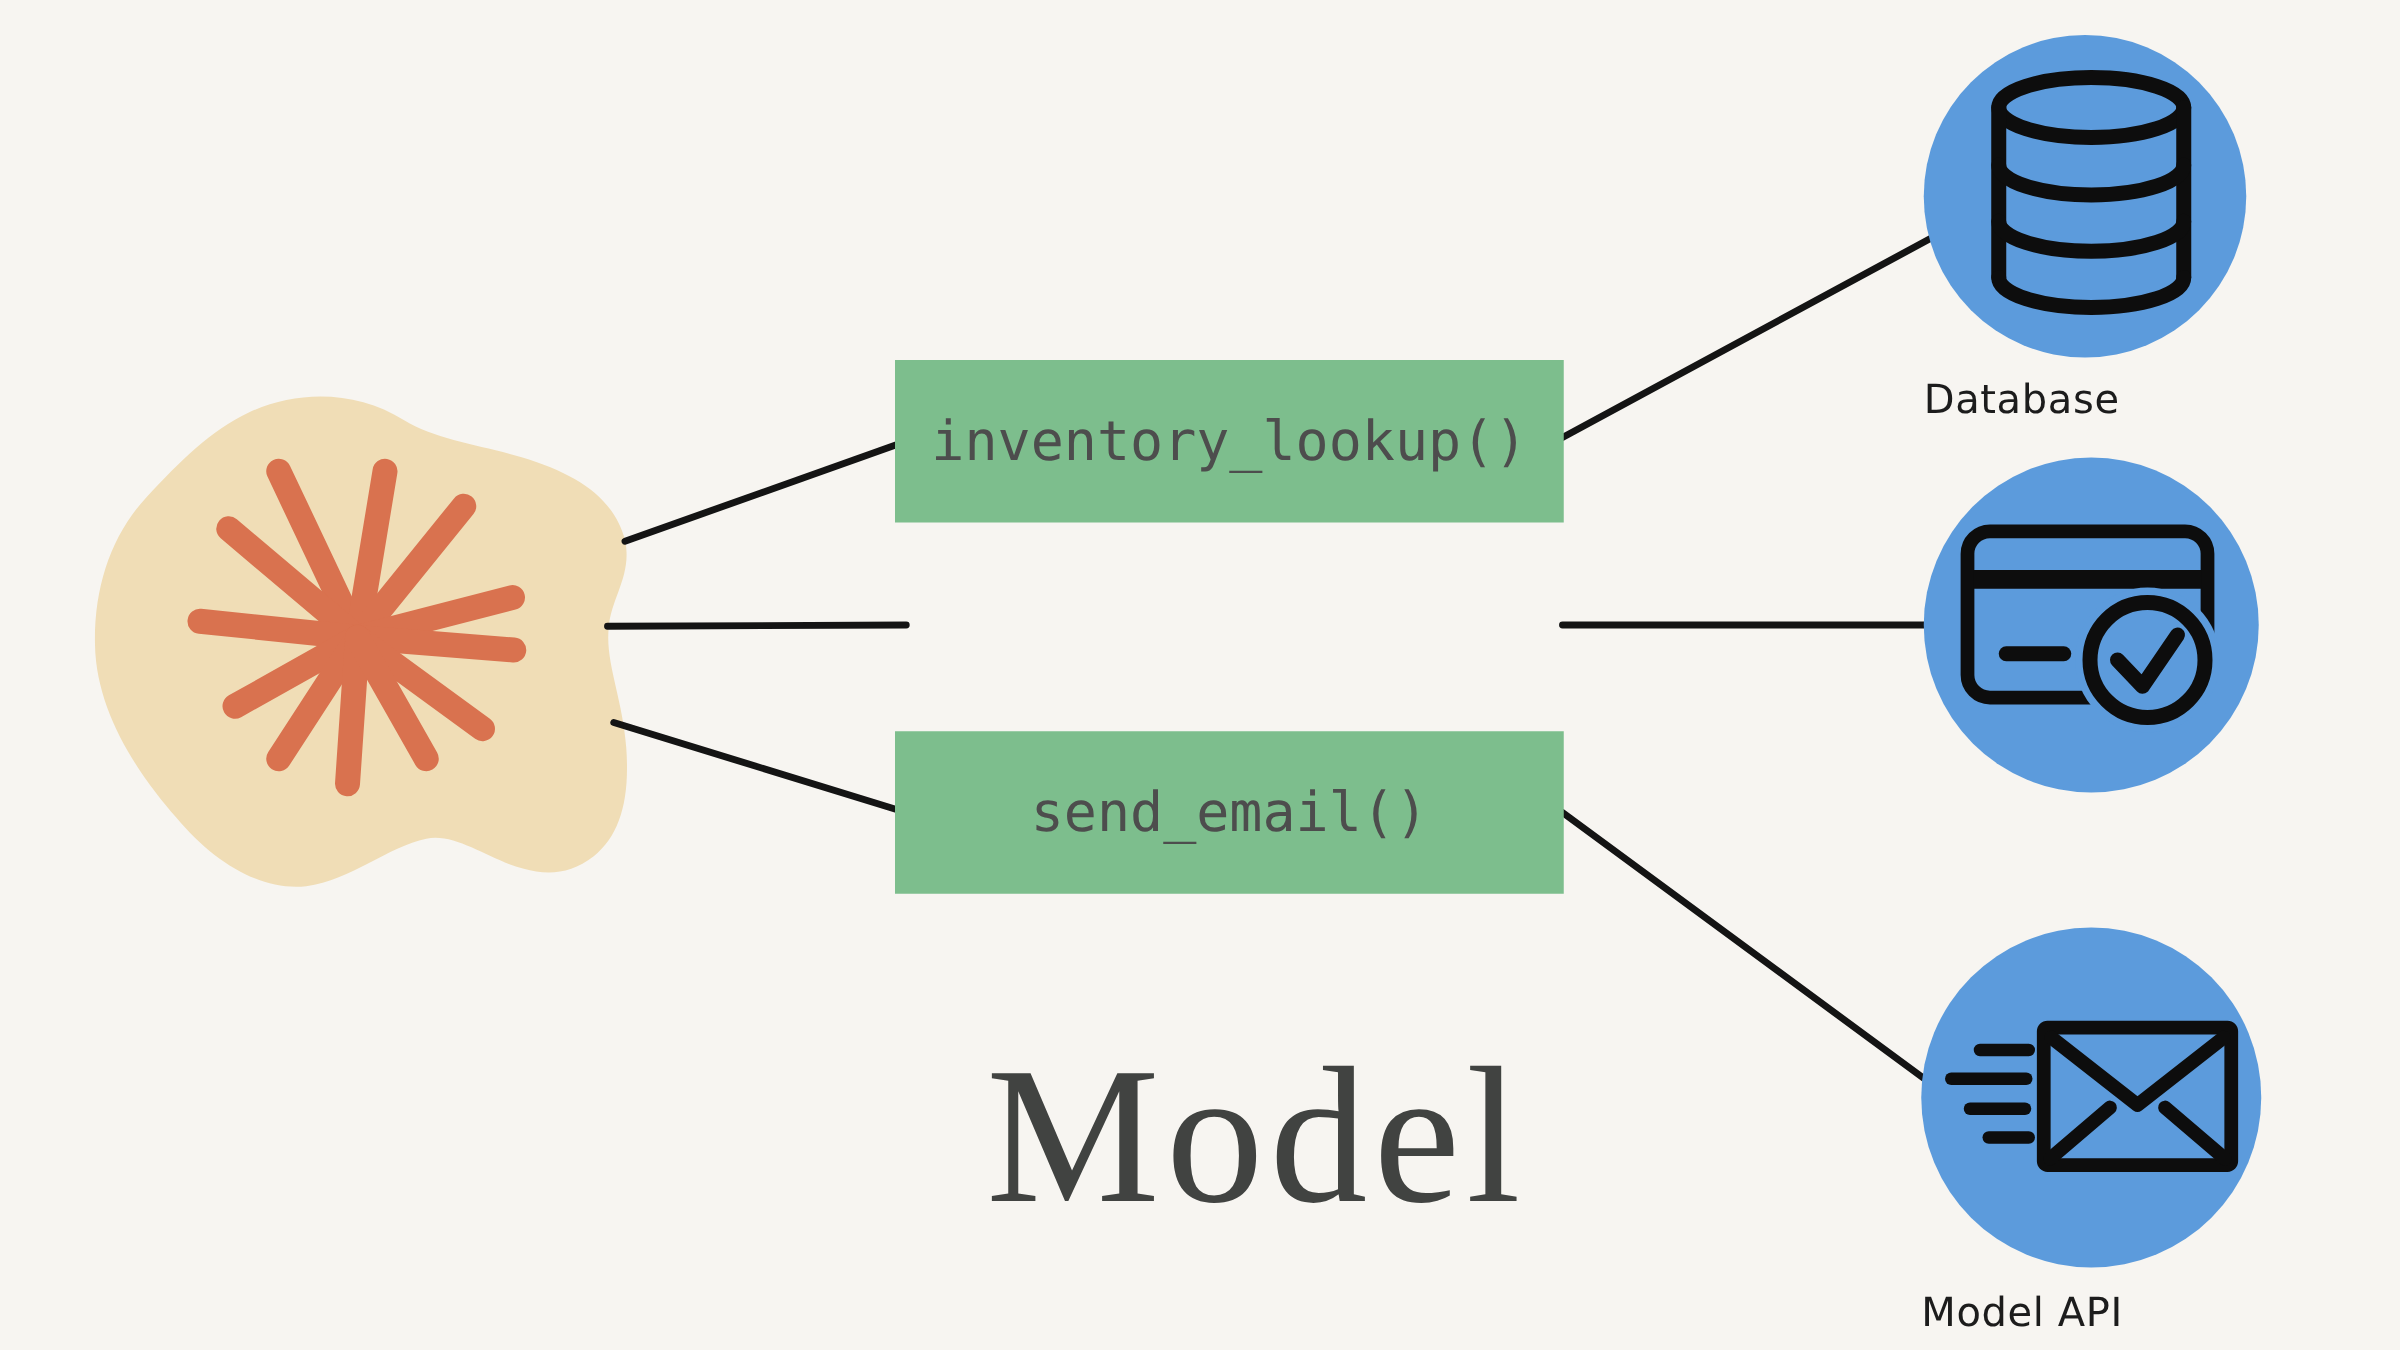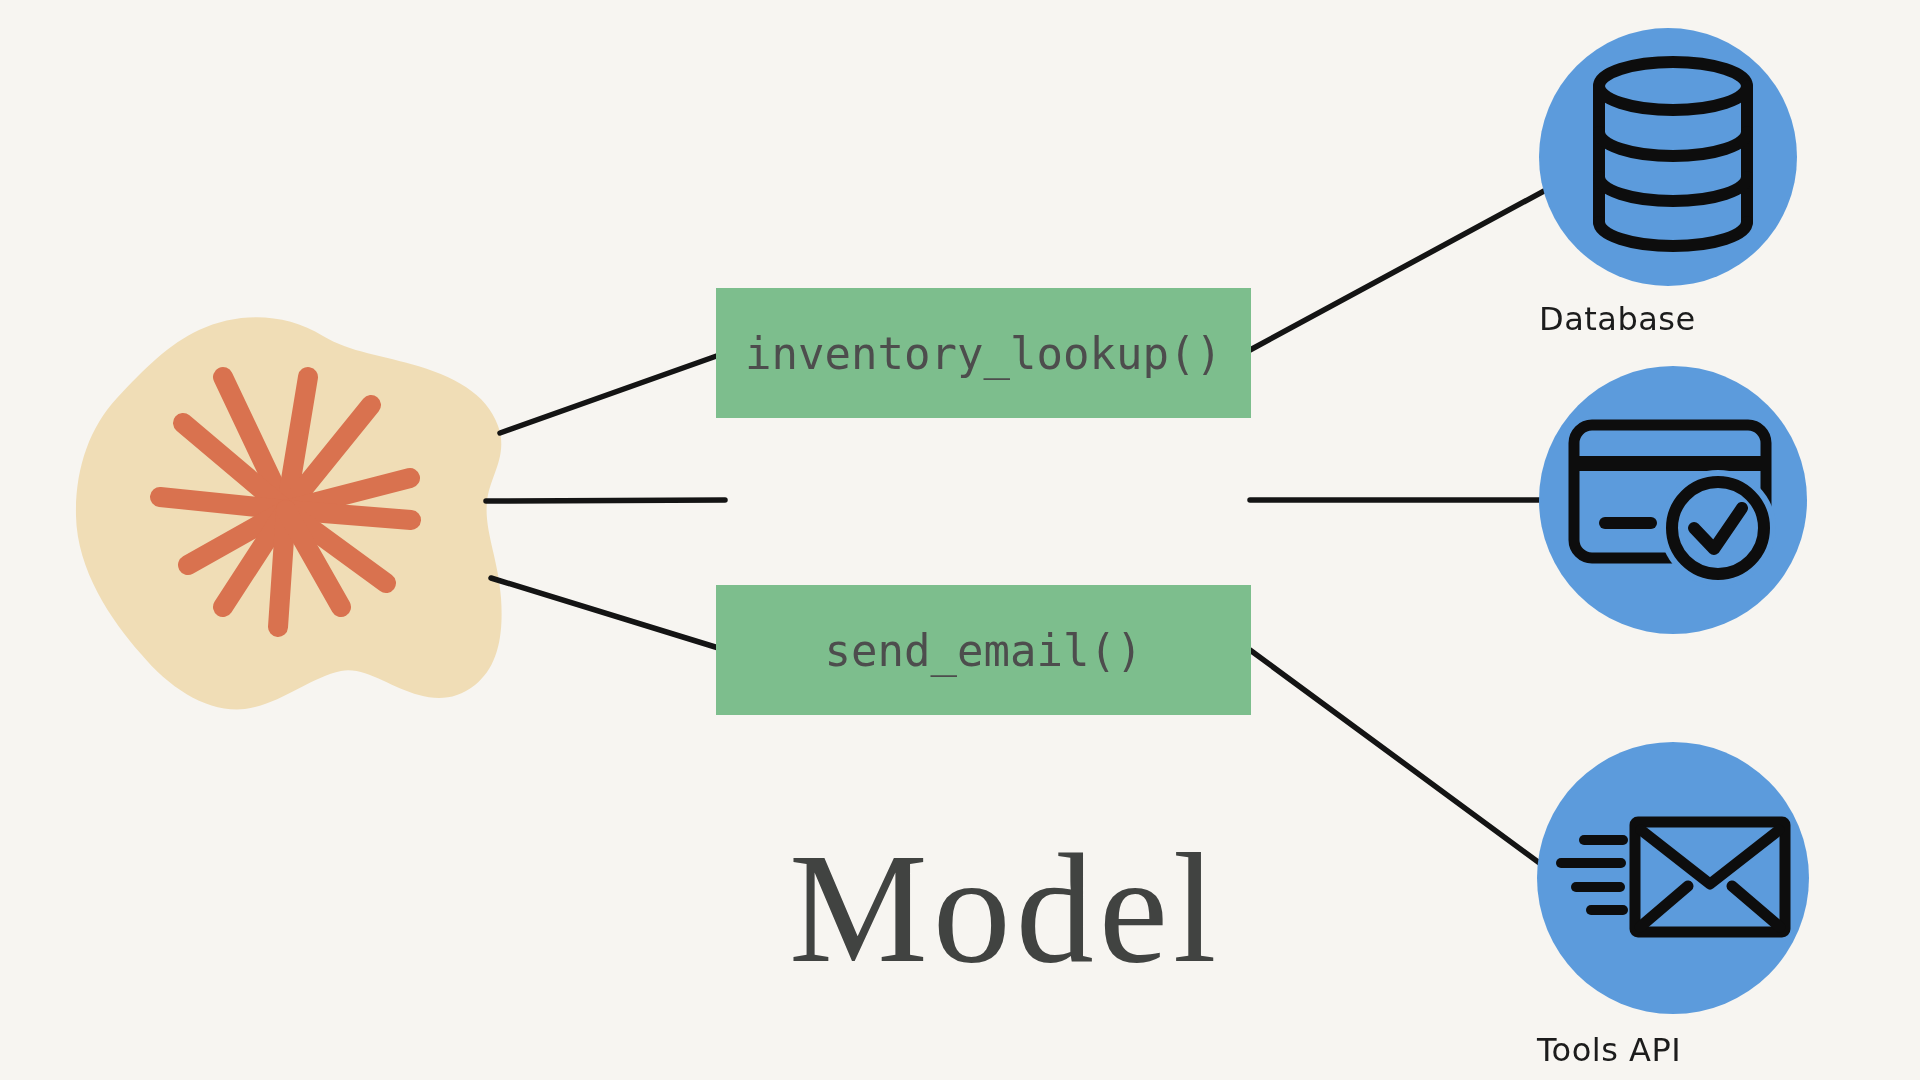--- a/index.html
+++ b/index.html
@@ -113,17 +113,17 @@
     <svg style="left:0;top:0;" width="272" height="272" viewBox="0 0 272 272">
       <line class="icon-stroke" x1="47" y1="98" x2="86" y2="98" stroke-width="10"></line>
       <line class="icon-stroke" x1="24" y1="121" x2="84" y2="121" stroke-width="10"></line>
       <line class="icon-stroke" x1="39" y1="145" x2="83" y2="145" stroke-width="10"></line>
       <line class="icon-stroke" x1="54" y1="168" x2="86" y2="168" stroke-width="10"></line>
       <rect class="icon-stroke" x="98" y="80" width="150" height="110" rx="3" stroke-width="11"></rect>
       <path class="icon-stroke" stroke-width="11" d="M 104,88 L 173,142 L 242,88"></path>
       <path class="icon-stroke" stroke-width="11" d="M 103,185 L 151,144 M 243,185 L 195,144"></path>
     </svg>
   </div>
-  <div class="service-label" style="left:1514px;top:1031px;width:272px;">Tools API</div>
+  <div class="service-label" style="left:1514px;top:1031px;width:272px;">Model API</div>
 
   <div class="section-title title-tools">Model</div>
 
 </div>
 
 </body></html>

